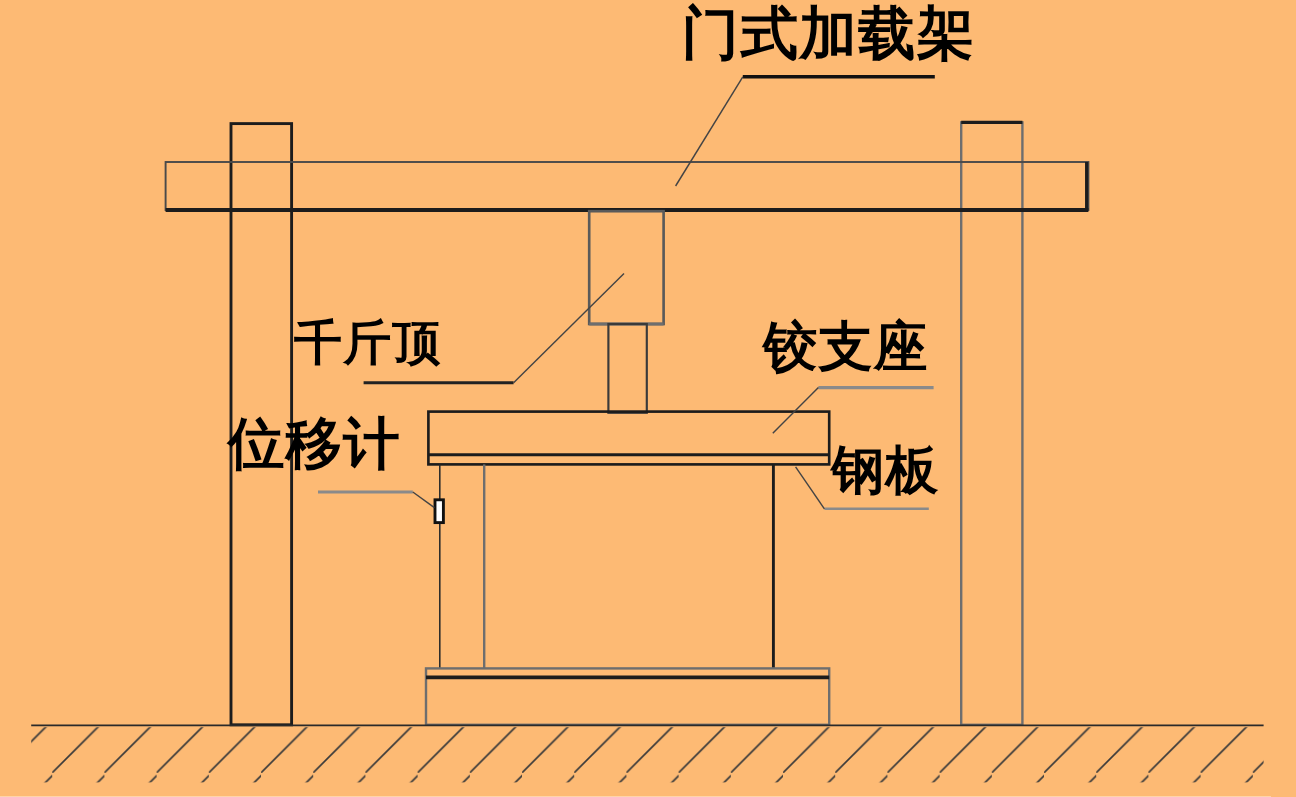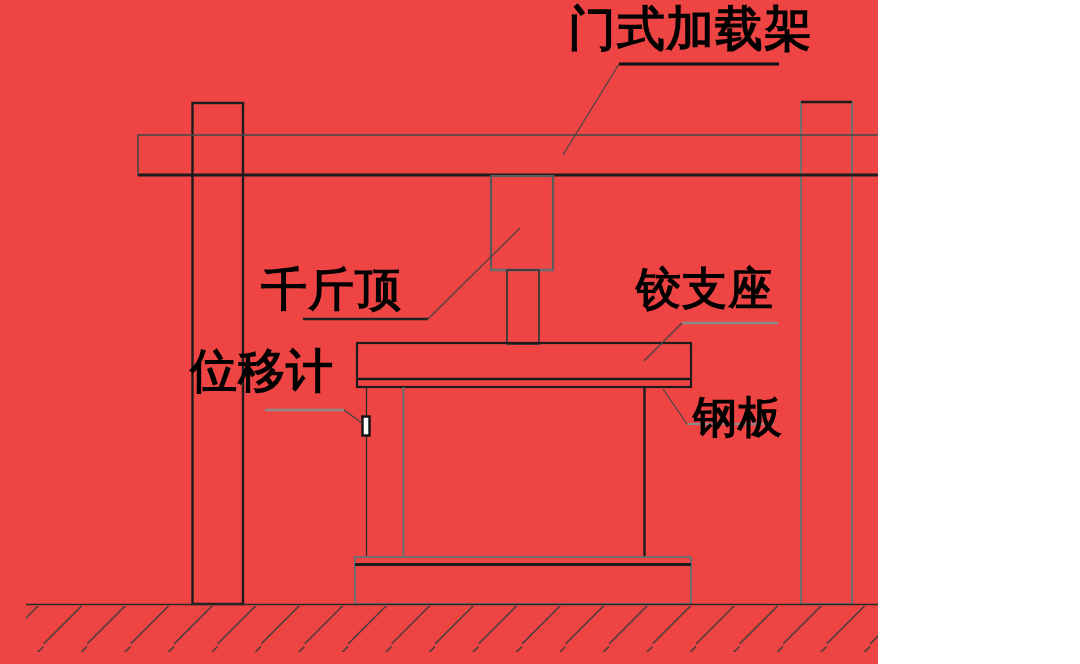--- a/index.html
+++ b/index.html
@@ -2,45 +2,45 @@
 <html><head>
 <meta charset="utf-8">
 <style>
   html, body {
     margin: 0;
     padding: 0;
     background: #ffffff;
   }
   .canvas {
     position: relative;
-    width: 878px;
+    width: 1080px;
     height: 664px;
-    background: #ef4444;
+    background: #fdba74;
     overflow: hidden;
     font-family: "DejaVu Sans", "Liberation Sans", sans-serif;
   }
   .canvas svg {
     position: absolute;
     left: 0;
     top: 0;
   }
   .label {
     position: absolute;
     font-weight: bold;
     color: #000000;
     white-space: nowrap;
     letter-spacing: 1px;
     line-height: 1.1;
     z-index: 2;
   }
   #lbl-portal-frame   { left: 568px; top: 2px;   font-size: 48px; }
-  #lbl-jack           { left: 261px; top: 264px; font-size: 46px; }
+  #lbl-jack           { left: 245px; top: 264px; font-size: 40px; }
   #lbl-hinge-support  { left: 636px; top: 264px; font-size: 45px; }
   #lbl-displacement   { left: 190px; top: 345px; font-size: 47px; }
-  #lbl-steel-plate    { left: 693px; top: 369px; font-size: 44px; margin-top: 24px; }
+  #lbl-steel-plate    { left: 693px; top: 369px; font-size: 44px; }
   #lbl-specimen       { left: 475px; top: 450px; font-size: 50px; }
 </style>
 </head>
 <body>
 
 <div class="canvas">
 
   <svg width="1080" height="664" viewBox="0 0 1080 664">
     <defs>
       <pattern id="ground-hatch" width="43.5" height="46" patternUnits="userSpaceOnUse">

